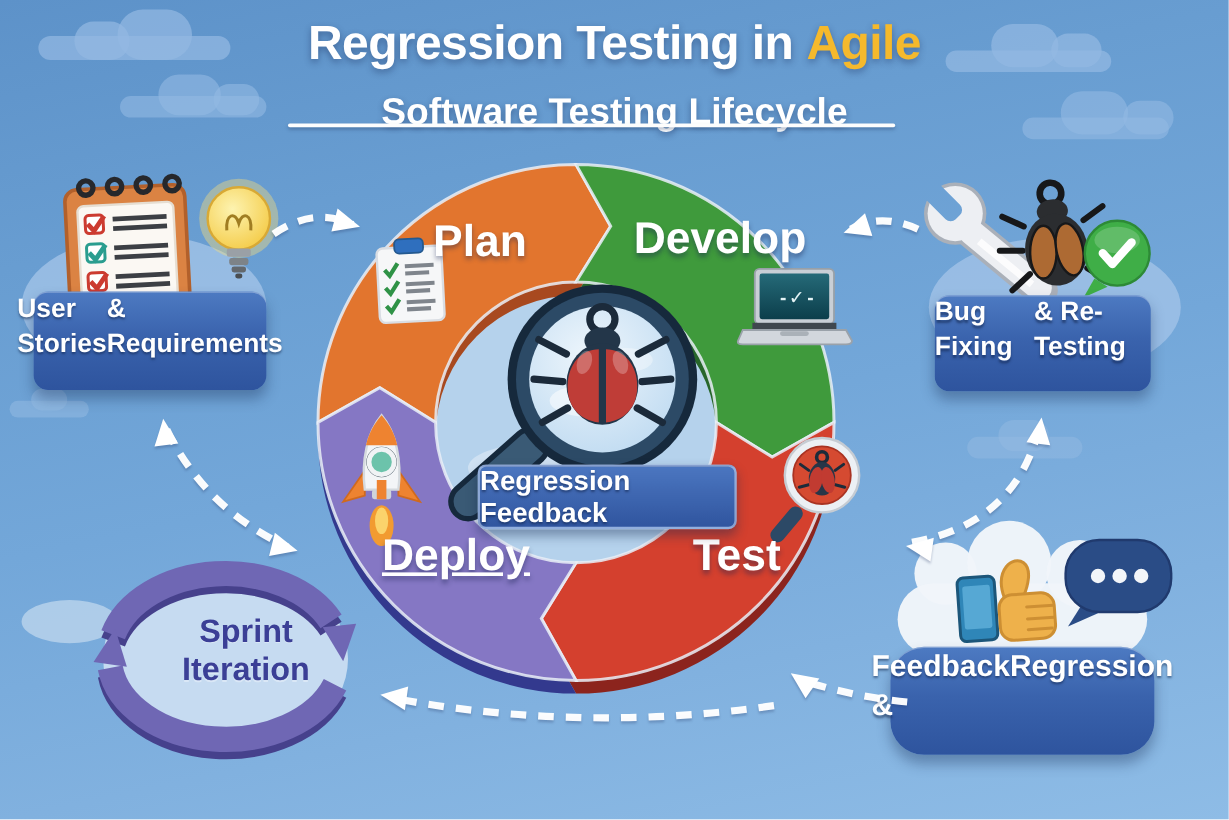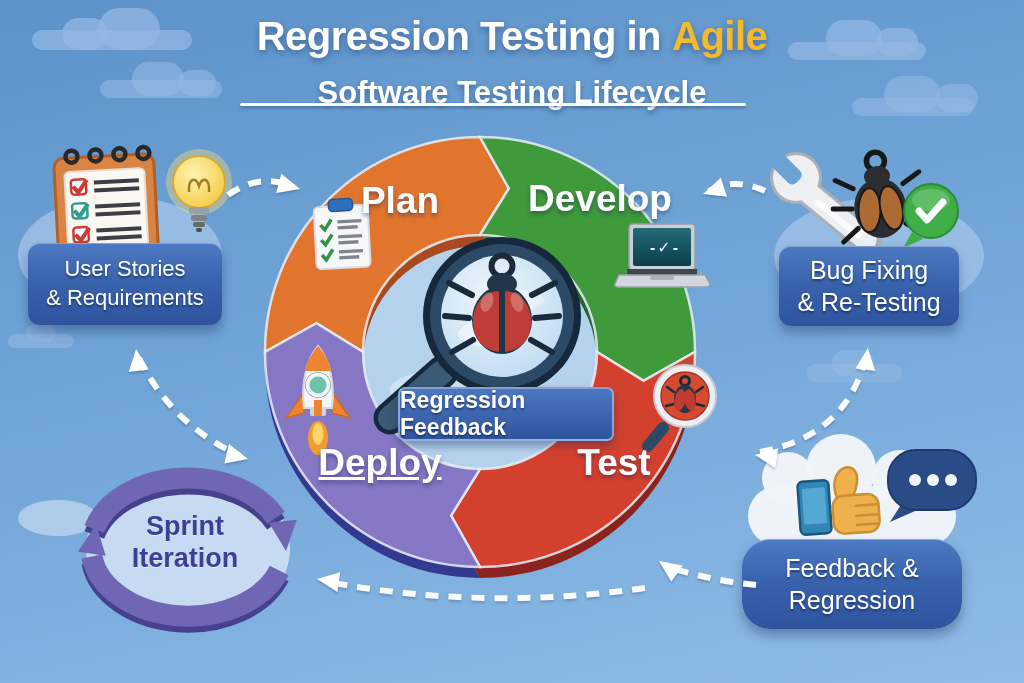--- a/index.html
+++ b/index.html
@@ -19,30 +19,30 @@
   .underline{left:240px;top:103px;width:506px;height:3px;background:#fdfdfd;border-radius:2px;box-shadow:0 2px 3px rgba(25,45,90,.35);}
   
   .phase-label{position:absolute;transform:translateX(-50%);color:#fff;font-weight:bold;font-size:37px;text-shadow:0 3px 4px rgba(25,35,80,.45);white-space:nowrap;}
   
   .banner{left:398px;top:387px;width:212px;height:50px;background:linear-gradient(180deg,#4b76c0,#30559f);
     border:2px solid rgba(205,222,245,.55);border-radius:7px;box-shadow:0 5px 9px rgba(20,40,80,.4);
     display:flex;align-items:center;justify-content:center;color:#fff;font-weight:bold;font-size:23px;text-shadow:0 2px 2px rgba(10,25,60,.5);}
   
   .callout-box{position:absolute;background:linear-gradient(180deg,#4d7ac2 0%,#3a63ad 45%,#2e549e 100%);
     border-radius:12px;box-shadow:0 7px 11px rgba(20,40,80,.35), inset 0 1px 0 rgba(255,255,255,.3);
-    color:#fff;font-weight:normal;text-align:center;display:flex;flex-direction:column;justify-content:center;
+    color:#fff;font-weight:bold;text-align:left;display:flex;flex-direction:row;justify-content:center;
     text-shadow:0 2px 2px rgba(10,25,60,.5);line-height:1.3;}
   .box-us{left:28px;top:243px;width:194px;height:82px;font-size:22px;}
-  .box-bf{left:779px;top:246px;width:180px;height:80px;font-size:25px;}
+  .box-bf{left:779px;top:246px;width:180px;height:80px;font-size:22px;}
   .box-fb{left:742px;top:539px;width:220px;height:90px;font-size:25px;border-radius:28px;}
   
   .dome{position:absolute;background:#9fc1e6;border-radius:50%;opacity:.85;}
   .wcloud{position:absolute;background:#f1f5fa;border-radius:999px;opacity:.97;}
   
-  .sprint-label{left:100px;top:510px;width:170px;text-align:center;color:#3b3f96;font-weight:bold;font-size:27px;line-height:1.2;text-shadow:0 1px 0 rgba(255,255,255,.35);}
+  .sprint-label{left:120px;top:510px;width:170px;text-align:center;color:#3b3f96;font-weight:bold;font-size:27px;line-height:1.2;text-shadow:0 1px 0 rgba(255,255,255,.35);}
   
   .lap-glyph{left:625px;top:238px;width:80px;text-align:center;color:#e4f3f5;font-weight:bold;font-size:16px;letter-spacing:2px;}
   svg.layer{position:absolute;left:0;top:0;}
   .arrows{filter:drop-shadow(0 2px 1px rgba(35,55,100,.28));}
 </style>
 </head>
 <body>
 
 <div id="stage">
 

